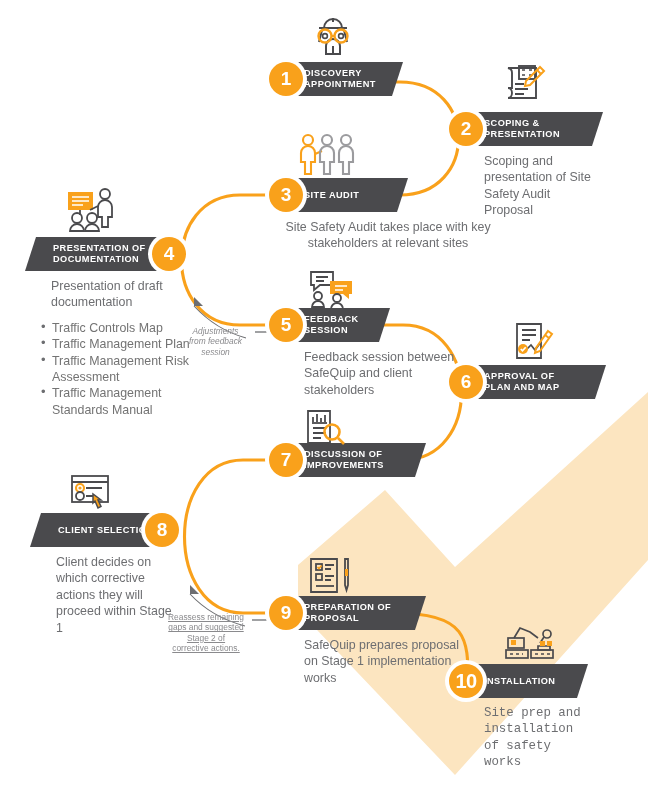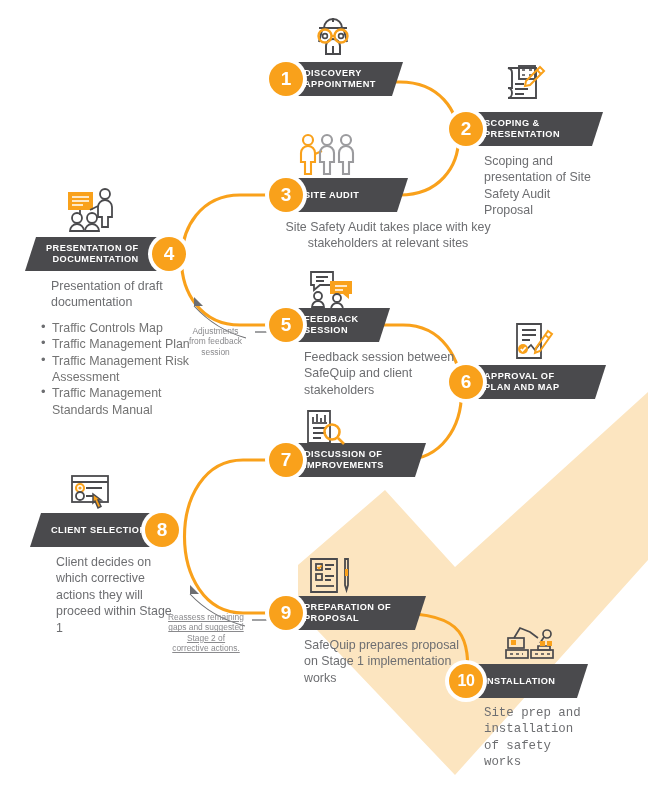--- a/index.html
+++ b/index.html
@@ -29,31 +29,31 @@
   .banner.left .plate{
     left:0;right:0;
     clip-path:polygon(11px 0, 100% 0, 100% 100%, 0 100%);
   }
   .banner .btext{
     position:relative;z-index:2;color:#ffffff;font-weight:bold;
     font-size:9.2px;letter-spacing:.45px;line-height:11px;
     text-transform:uppercase;
   }
   .banner.right .btext{margin-left:26px;}
-  .banner.left .btext{margin-left:21px;text-align:right;}
+  .banner.left .btext{margin-left:28px;}
   .banner.left{justify-content:flex-start;}
 
   
   .num{
     position:absolute;width:34px;height:34px;border-radius:50%;
     background:#f9a11b;color:#fff;font-weight:bold;font-size:19px;
     display:flex;align-items:center;justify-content:center;
     top:0;z-index:3;box-shadow:0 0 0 4px #ffffff;
   }
-  .num.n2digit{font-size:16px;letter-spacing:-.5px;}
+  .num.n2digit{font-size:20px;letter-spacing:-.5px;}
   .banner.right .num{left:-9px;}
   .banner.left  .num{right:-9px;}
 
   
   .desc{
     font-size:12.4px;line-height:16.4px;color:#6d6e71;margin-top:7px;
   }
   .desc.indent-r{margin-left:26px;}
   .desc.indent-l{margin-left:26px;}
   ul.bul{margin:9px 0 0 0;padding:0;list-style:none;}
@@ -227,21 +227,21 @@
         <path d="M15 38 a7 7 0 0 0 -7 7 h14 a7 7 0 0 0 -7 -7z"></path>
         <circle cx="30" cy="32" r="5"></circle>
         <path d="M30 38 a7 7 0 0 0 -7 7 h14 a7 7 0 0 0 -7 -7z"></path>
       </g>
       <g fill="none" stroke="#ffffff" stroke-width="1.7">
         <path d="M10 11 h17 M10 15 h17 M10 19 h11"></path>
       </g>
     </svg>
   </div>
 
-  <div class="note" style="left:178px;top:326px;width:75px;">
+  <div class="note" style="left:178px;top:326px;width:75px;font-style:italic;">
     <div>Adjustments</div>
     <div>from feedback</div>
     <div>session</div>
   </div>
 
   <div class="step" style="left:278px;top:308px;width:112px;">
     <div class="banner right">
       <div class="plate"></div>
       <div class="num">5</div>
       <div class="btext">

